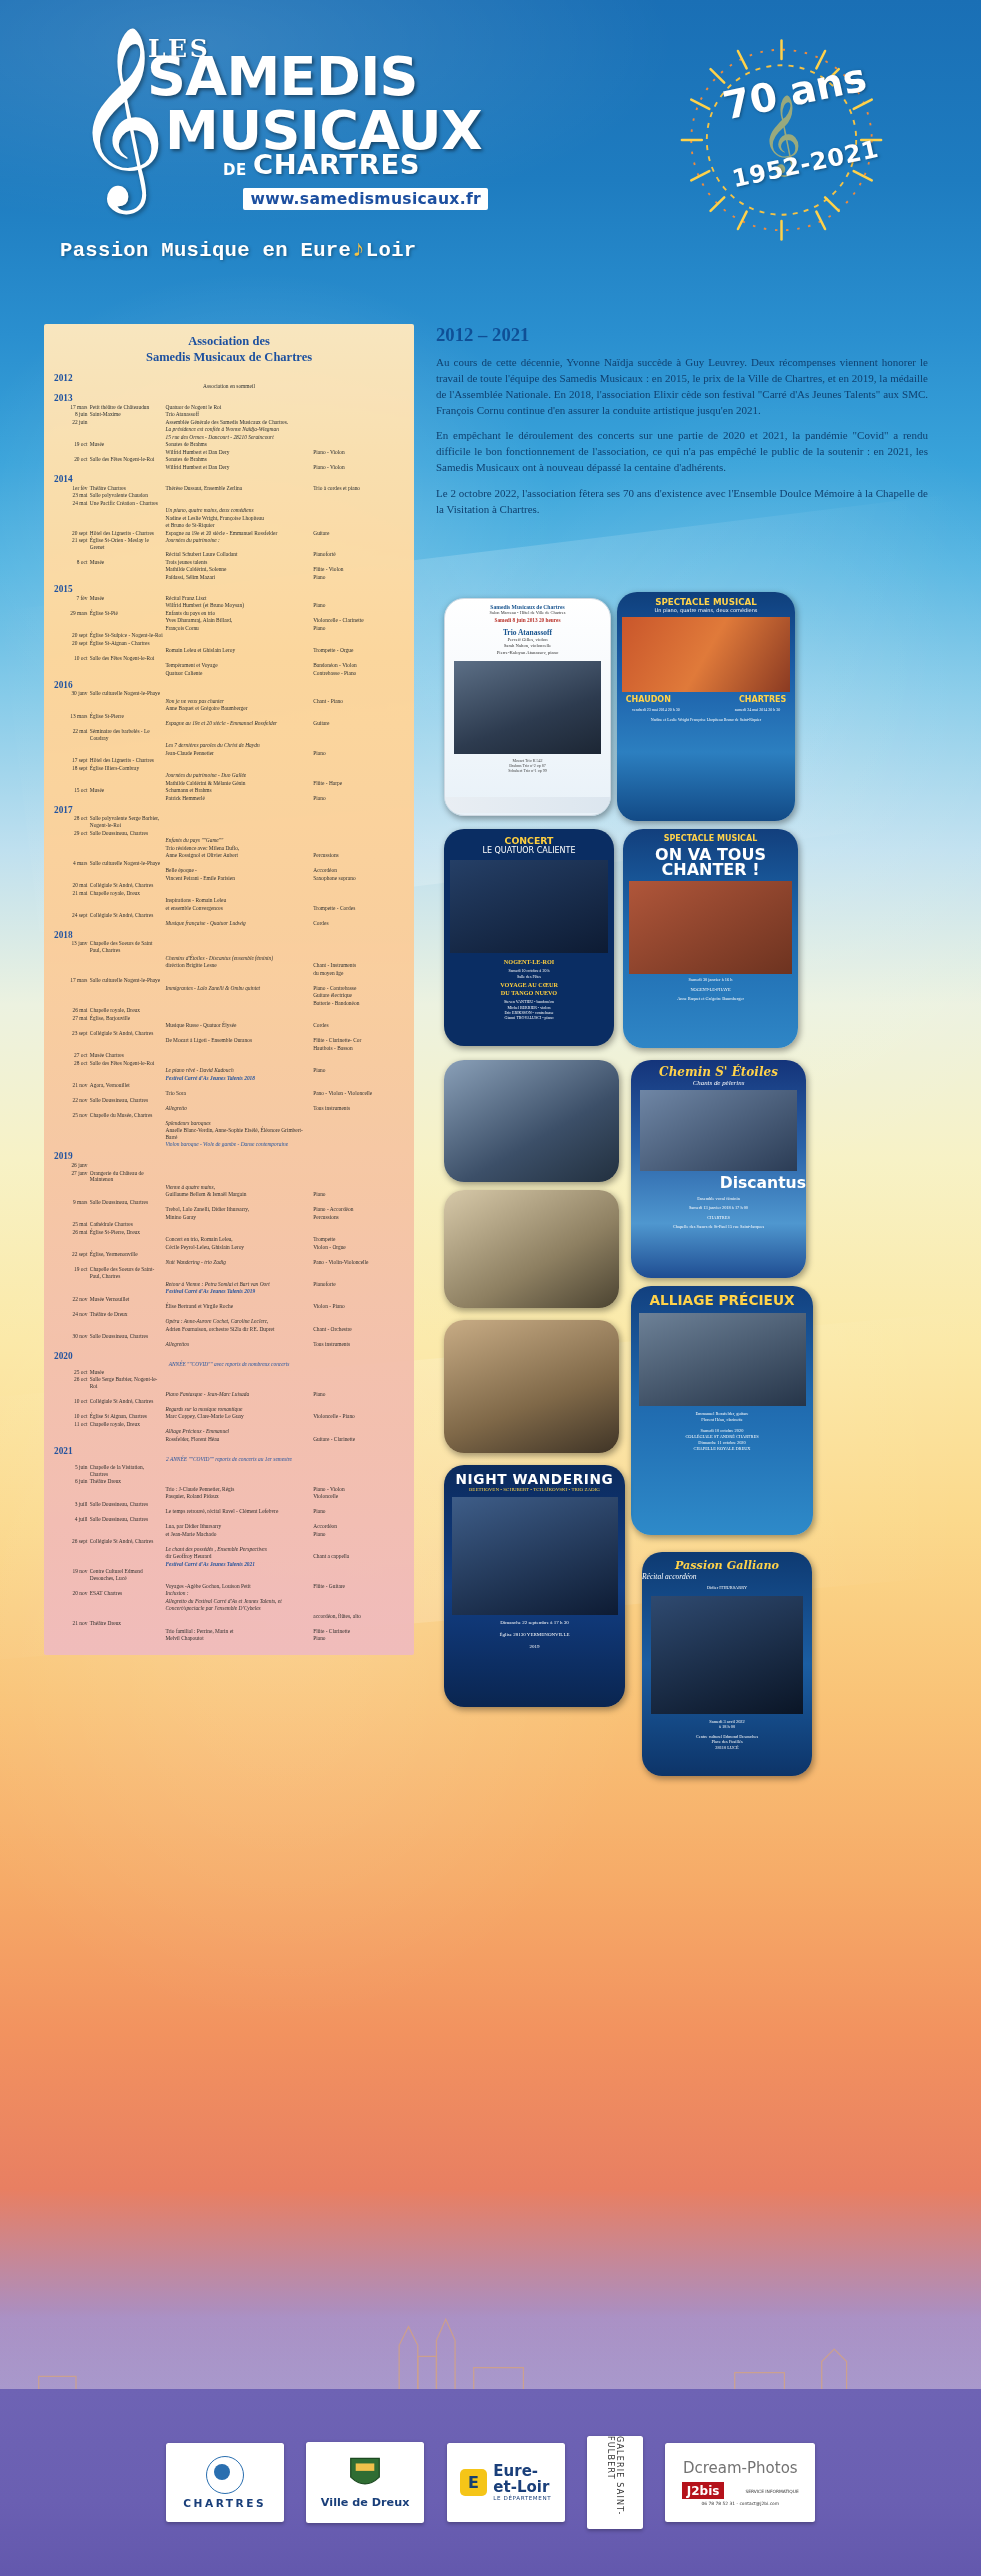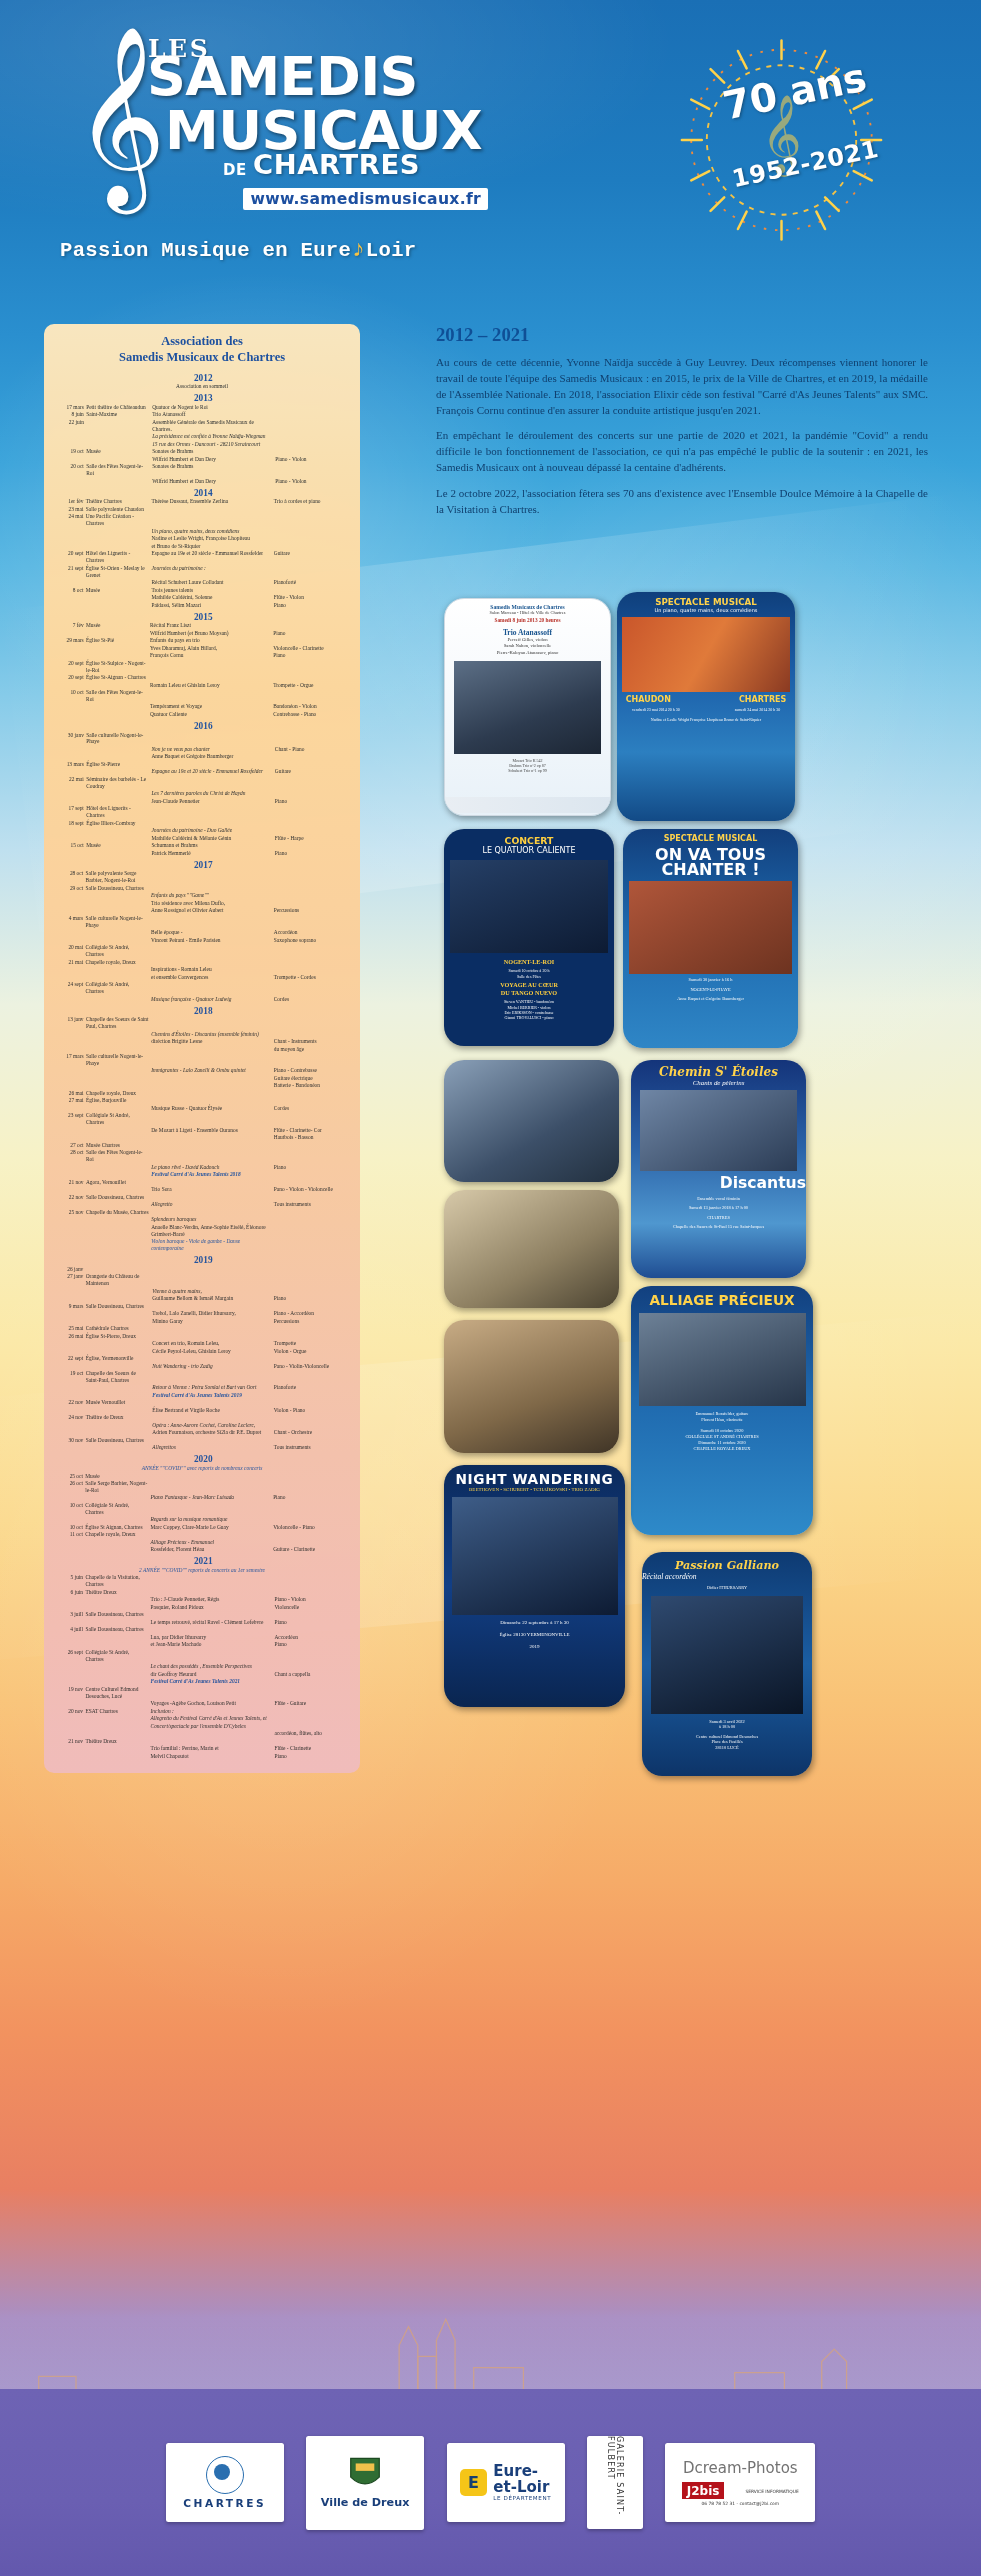--- a/index.html
+++ b/index.html
@@ -98,35 +98,34 @@
   }
   .burst-years{
     position:absolute;left:74px;top:113px;
     font-family:"DejaVu Sans", sans-serif;font-weight:bold;font-size:24px;
     color:#ffffff;transform:rotate(-12deg);letter-spacing:0.6px;
     text-shadow:1.2px 1.2px 3.1px rgba(0,0,0,.35);
   }
 
   
   .prog{
-    position:absolute;left:44px;top:324px;width:316px;
+    position:absolute;left:44px;top:324px;width:370px;
     background:linear-gradient(180deg,#ffe9bf 0%, #ffe1ae 10%, #ffd79b 25%, #fbcf9b 45%, #f6c7a3 62%, #f3c0ad 78%, #f2bdb4 90%, #f0bcbd 100%);
     padding:7.5px 7.5px 12.5px 7.5px;
     box-sizing:border-box;
-    border-radius:10px;
+    border-radius:2px;
     opacity:.97;
   }
   .prog-title{
     text-align:center;color:#1d4f9e;font-family:"Liberation Serif", serif;
     font-weight:bold;font-size:12.5px;line-height:1.25;margin:2.5px 0 5px;
   }
   .yr{
     color:#1d4f9e;font-weight:bold;font-size:9.3px;font-family:"Liberation Serif",serif;
     padding:2.5px 0 0.6px 2.5px;
-    text-align:center;
   }
   table.evt{width:100%;border-collapse:collapse;font-size:5.4px;color:#2a2a2a;}
   table.evt td{vertical-align:top;padding:0 1.2px 0.6px 1.2px;line-height:1.28;}
   td.c-date{width:35px;text-align:right;white-space:nowrap;padding-right:3.1px;}
   td.c-place{width:74px;}
   td.c-desc{width:147px;}
   td.c-instr{width:93px;}
   .ctr{text-align:center;}
   .ital{font-style:italic;}
   .blue{color:#1d4f9e;}
@@ -221,21 +220,21 @@
 
   
   .skyline{position:absolute;left:0;bottom:181px;width:981px;height:87px;
      background:linear-gradient(180deg, rgba(255,255,255,0) 0%, rgba(255,255,255,.18) 100%);}
   .footer{position:absolute;left:0;bottom:0;width:981px;height:187px;
      background:linear-gradient(180deg,#6e63b4 0%, #6a5fb2 60%, #6358ad 100%);}
   .footer-inner{display:flex;align-items:center;justify-content:center;gap:22.4px;height:187px;}
   .flogo{background:#ffffff;border-radius:2.5px;display:flex;align-items:center;justify-content:center;
      flex-direction:column;box-shadow:0 1.2px 3.7px rgba(0,0,0,.25);}
   .f1{width:118px;height:79px;}
-  .f2{width:118px;height:94px;}
+  .f2{width:118px;height:81px;}
   .f3{width:118px;height:79px;}
   .f4{width:56px;height:93px;}
   .f5{width:150px;height:79px;}
   .f-chartres{font-family:"DejaVu Sans",sans-serif;font-size:10.6px;letter-spacing:2.5px;color:#1a3f7a;font-weight:bold;margin-top:3.7px;}
   .f-dreux{font-family:"DejaVu Sans",sans-serif;font-size:11.2px;color:#1a3f7a;font-weight:bold;margin-top:3.7px;}
   .f-el{font-family:"DejaVu Sans",sans-serif;font-size:15px;color:#1a3f7a;font-weight:bold;line-height:1.05;}
   .f-el2{font-family:"DejaVu Sans",sans-serif;font-size:5.6px;color:#1a3f7a;letter-spacing:0.6px;}
   .f-gal{font-family:"DejaVu Sans",sans-serif;font-size:8px;color:#333;writing-mode:vertical-rl;text-orientation:mixed;letter-spacing:1.2px;}
   .f-dd{font-family:"DejaVu Sans",sans-serif;font-size:15px;color:#737373;font-weight:normal;}
   .f-j2{font-family:"DejaVu Sans",sans-serif;font-size:12px;color:#fff;font-weight:bold;background:#b5121b;padding:1.2px 5px;}

